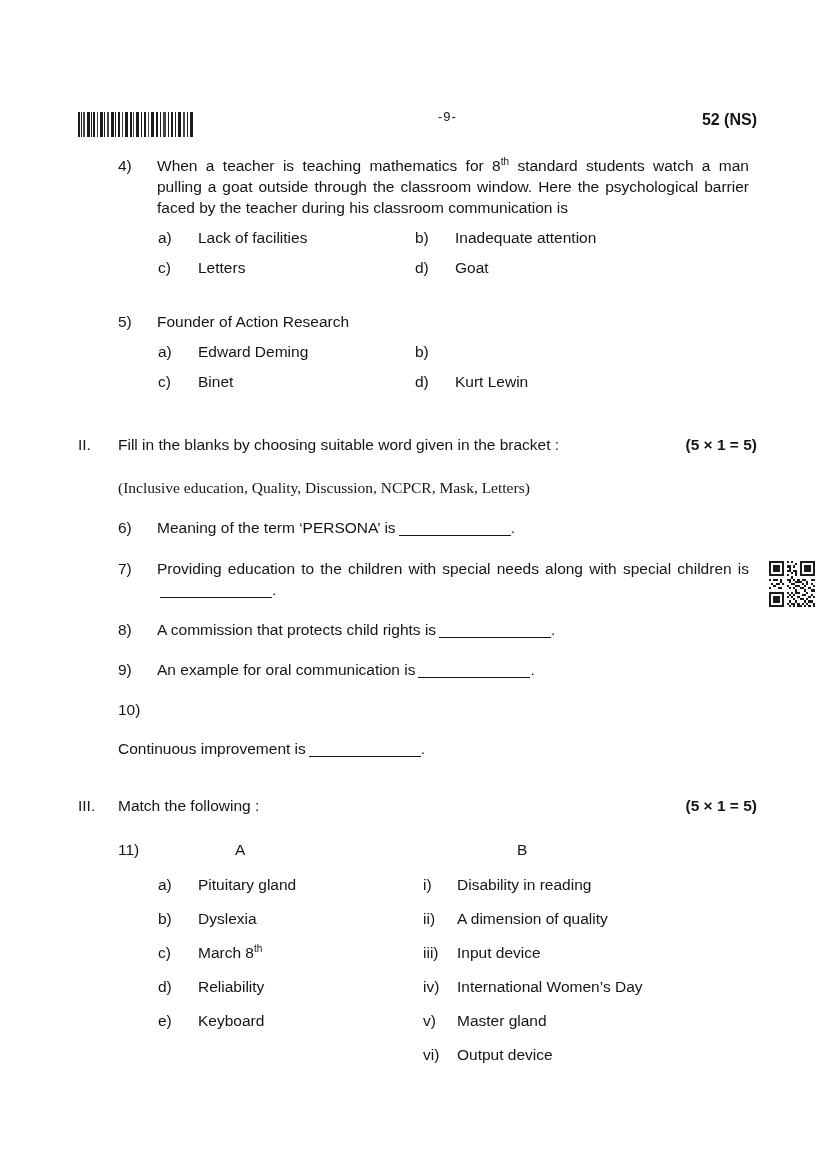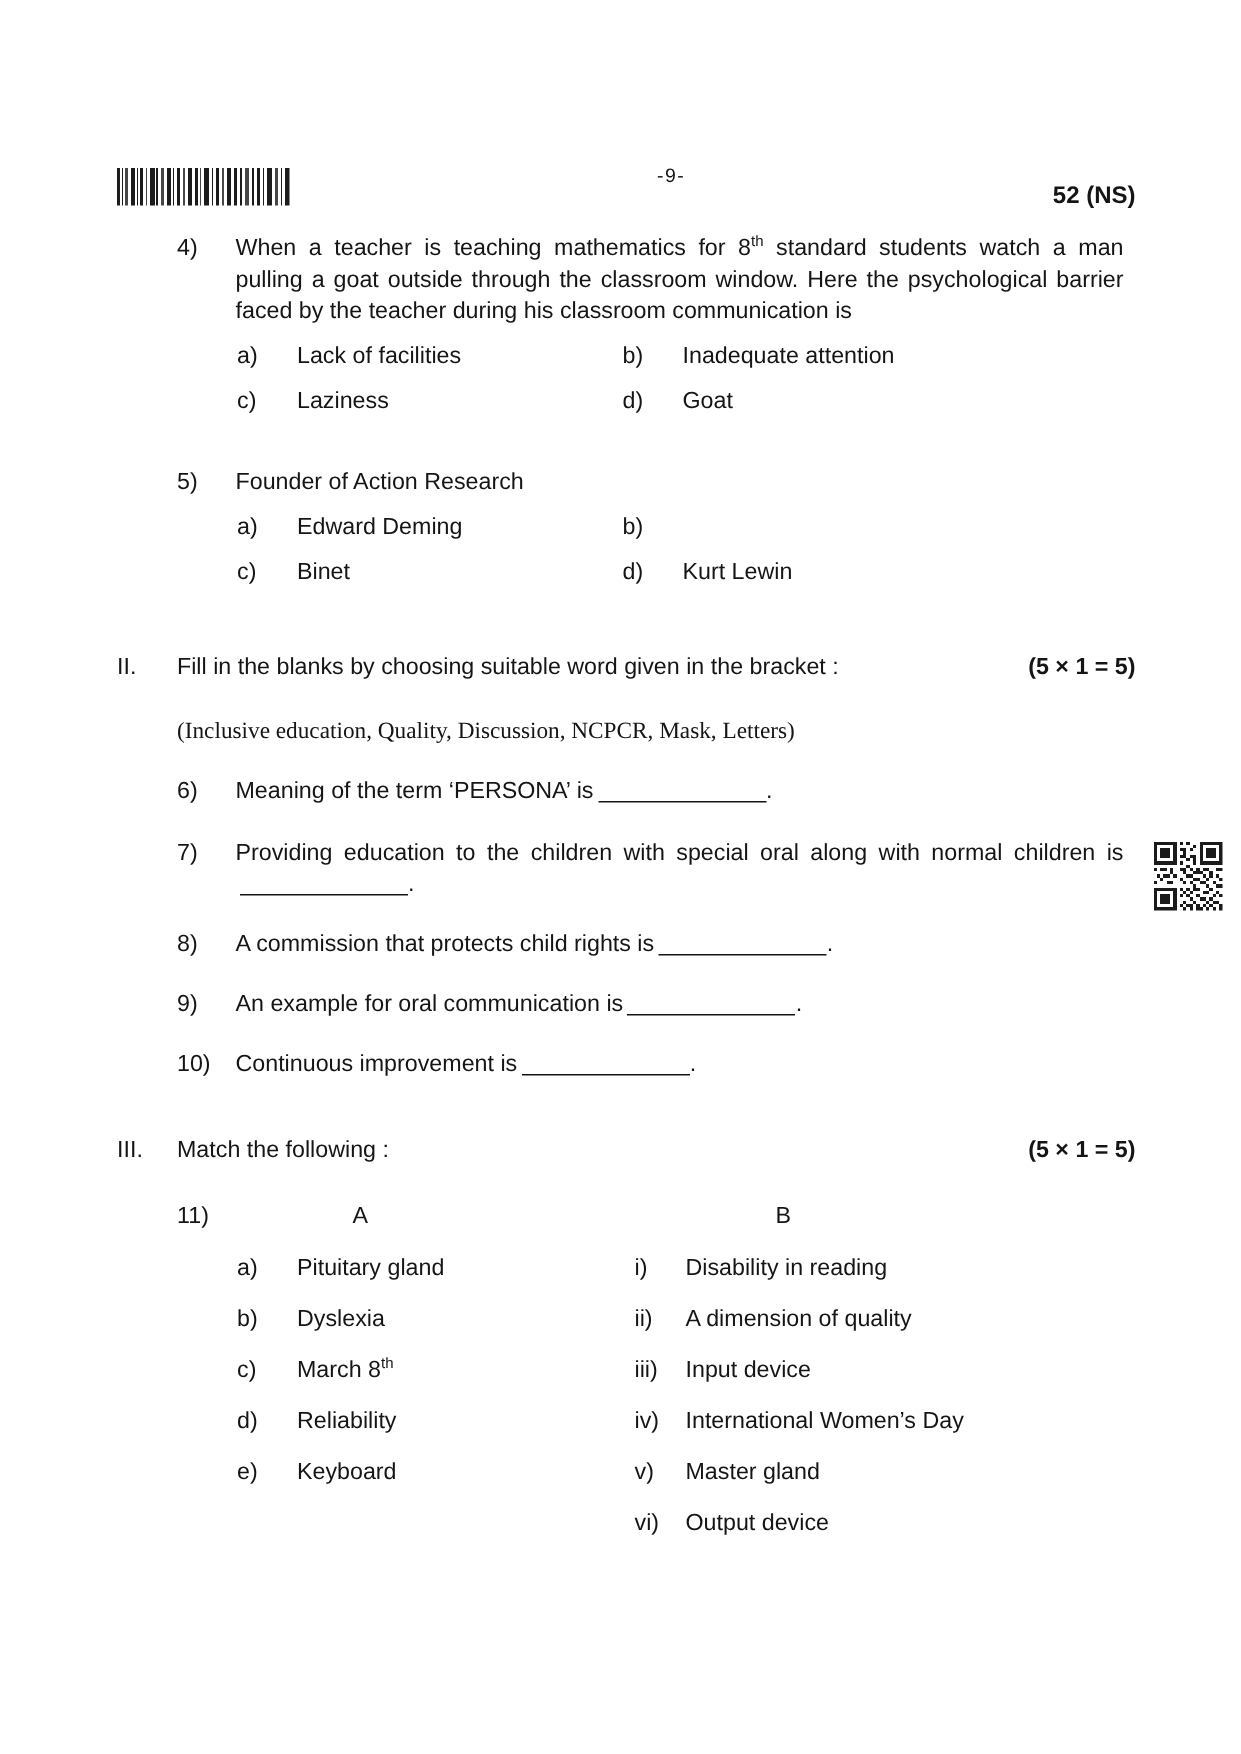--- a/index.html
+++ b/index.html
@@ -15,21 +15,21 @@
     font-size: 15.5px;
     line-height: 21px;
     padding: 104px 70px 0 78px;
     overflow: hidden;
   }
 
   
   .header { display: flex; align-items: flex-start; height: 33px; }
   .barcode { width: 115px; height: 25px; margin-top: 8px; }
   .page-num { flex: 1; text-align: center; font-size: 13px; margin-top: 2px; letter-spacing: 1px; }
-  .paper-code { font-weight: bold; font-size: 16px; margin-top: 16px; }
+  .paper-code { font-weight: bold; font-size: 16px; margin-top: 5px; }
 
   
   .q-row { display: flex; margin-left: 40px; }
   .q-num { width: 39px; flex: 0 0 39px; }
   .q-par { width: 592px; text-align: justify; }
   sup.sp { font-size: 10px; line-height: 0; vertical-align: 6px; }
 
   
   .opt-row { display: flex; margin-left: 80px; margin-top: 9px; }
   .opt-label { width: 40px; flex: 0 0 40px; }
@@ -66,21 +66,21 @@
   .m-text-b  { flex: 1; }
 
   
   .mt-q4   { margin-top: 18px; }
   .mt-q5   { margin-top: 33px; }
   .mt-sec2 { margin-top: 42px; }
   .mt-q6   { margin-top: 19px; }
   .mt-q7   { margin-top: 20px; }
   .mt-q8   { margin-top: 19px; }
   .mt-q9   { margin-top: 19px; }
-  .mt-q10  { margin-top: 19px; }
+  .mt-q10  { margin-top: 19px; flex-direction: column; }
   .mt-sec3 { margin-top: 36px; }
   .mt-mr1  { margin-top: 14px; }
 
   .qr { position: absolute; top: 561px; right: 12px; width: 46px; height: 46px; }
 </style>
 </head>
 <body>
 
 <div class="page">
 
@@ -130,21 +130,21 @@
     <div class="q-par"><span>When a teacher is teaching mathematics for 8</span><sup class="sp">th</sup><span> standard students watch a man pulling a goat outside through the classroom window. Here the psychological barrier faced by the teacher during his classroom communication is</span></div>
   </div>
   <div class="opt-row">
     <span class="opt-label">a)</span>
     <span class="opt-text-a">Lack of facilities</span>
     <span class="opt-label">b)</span>
     <span class="opt-text-b">Inadequate attention</span>
   </div>
   <div class="opt-row">
     <span class="opt-label">c)</span>
-    <span class="opt-text-a">Laziness</span>
+    <span class="opt-text-a">Letters</span>
     <span class="opt-label">d)</span>
     <span class="opt-text-b">Goat</span>
   </div>
 
   <div class="q-row mt-q5">
     <span class="q-num">5)</span>
     <div class="q-par">Founder of Action Research</div>
   </div>
   <div class="opt-row">
     <span class="opt-label">a)</span>
@@ -165,21 +165,21 @@
   </div>
   <div class="word-bank">(Inclusive education, Quality, Discussion, NCPCR, Mask, Letters)</div>
 
   <div class="q-row mt-q6">
     <span class="q-num">6)</span>
     <div><span>Meaning of the term ‘PERSONA’ is</span><span class="blank"></span><span>.</span></div>
   </div>
 
   <div class="q-row mt-q7">
     <span class="q-num">7)</span>
-    <div class="q-par"><span>Providing education to the children with special oral along with normal children is</span><span class="blank"></span><span>.</span></div>
+    <div class="q-par"><span>Providing education to the children with special needs along with special children is</span><span class="blank"></span><span>.</span></div>
   </div>
 
   <div class="q-row mt-q8">
     <span class="q-num">8)</span>
     <div><span>A commission that protects child rights is</span><span class="blank"></span><span>.</span></div>
   </div>
 
   <div class="q-row mt-q9">
     <span class="q-num">9)</span>
     <div><span>An example for oral communication is</span><span class="blank"></span><span>.</span></div>

